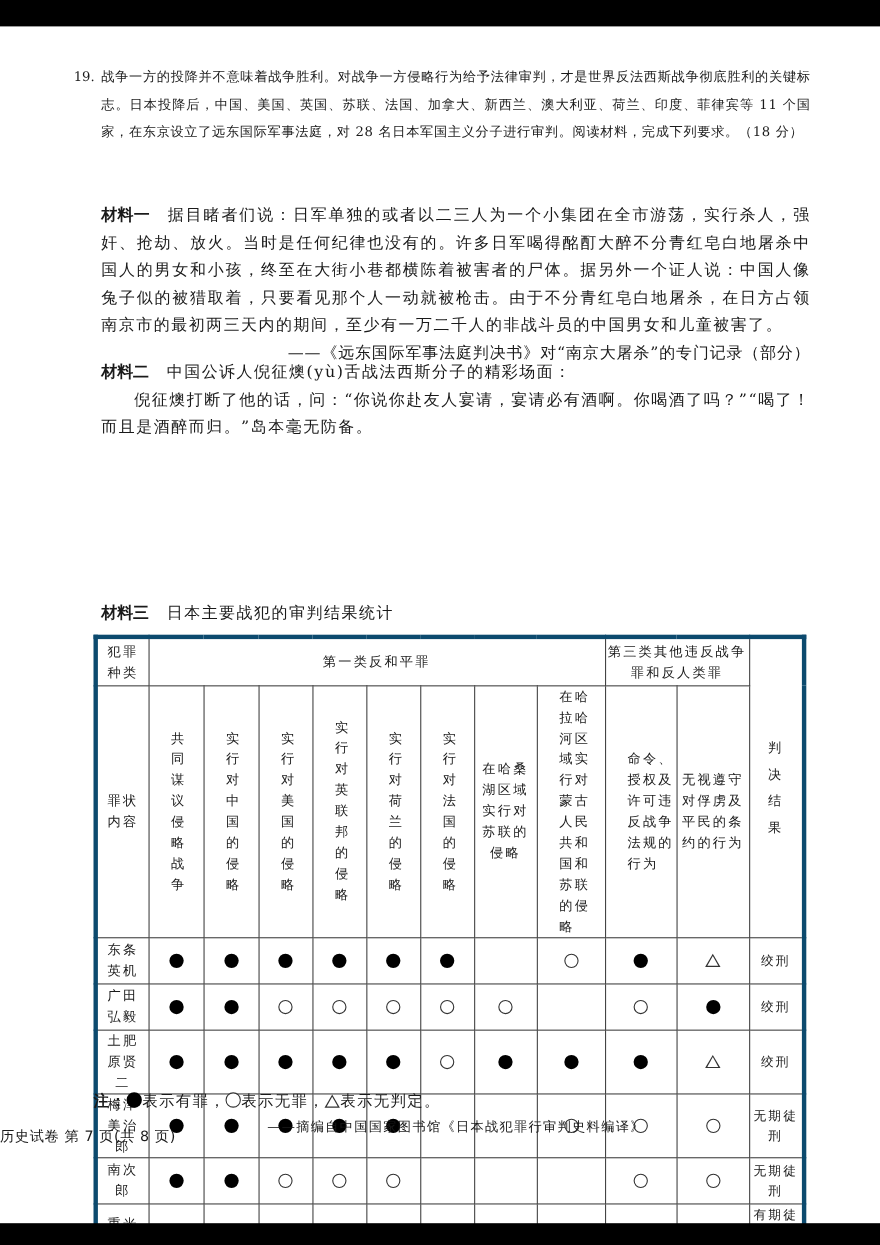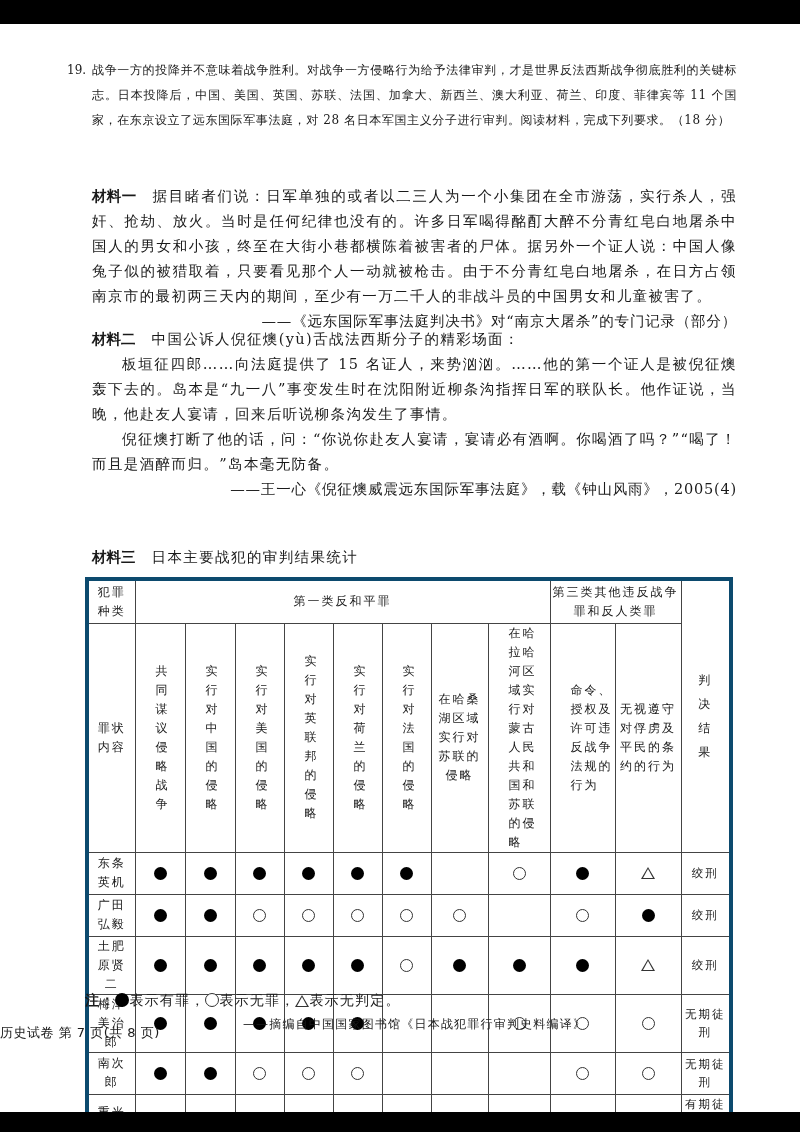--- a/index.html
+++ b/index.html
@@ -62,23 +62,21 @@
   <div class="body">战争一方的投降并不意味着战争胜利。对战争一方侵略行为给予法律审判，才是世界反法西斯战争彻底胜利的关键标志。日本投降后，中国、美国、英国、苏联、法国、加拿大、新西兰、澳大利亚、荷兰、印度、菲律宾等 11 个国家，在东京设立了远东国际军事法庭，对 28 名日本军国主义分子进行审判。阅读材料，完成下列要求。（18 分）</div>
 </div>
 
 <div class="mat" id="m1">
   <p><span class="label">材料一</span><span>据目睹者们说：日军单独的或者以二三人为一个小集团在全市游荡，实行杀人，强奸、抢劫、放火。当时是任何纪律也没有的。许多日军喝得酩酊大醉不分青红皂白地屠杀中国人的男女和小孩，终至在大街小巷都横陈着被害者的尸体。据另外一个证人说：中国人像兔子似的被猎取着，只要看见那个人一动就被枪击。由于不分青红皂白地屠杀，在日方占领南京市的最初两三天内的期间，至少有一万二千人的非战斗员的中国男女和儿童被害了。</span></p>
   <p class="src">——《远东国际军事法庭判决书》对“南京大屠杀”的专门记录（部分）</p>
 </div>
 
 <div class="mat" id="m2">
   <p><span class="label">材料二</span><span>中国公诉人倪征燠(yù)舌战法西斯分子的精彩场面：</span></p>
-  <p class="indent">板垣征四郎……向法庭提供了 15 名证人，来势汹汹。……他的第一个证人是被倪征燠轰下去的。岛本是“九一八”事变发生时在沈阳附近柳条沟指挥日军的联队长。他作证说，当晚，他赴友人宴请，回来后听说柳条沟发生了事情。</p>
   <p class="indent">倪征燠打断了他的话，问：“你说你赴友人宴请，宴请必有酒啊。你喝酒了吗？”“喝了！而且是酒醉而归。”岛本毫无防备。</p>
-  <p class="src">——王一心《倪征燠威震远东国际军事法庭》，载《钟山风雨》，2005(4)</p>
 </div>
 
 <div id="m3title">
   <span class="label">材料三</span><span>日本主要战犯的审判结果统计</span>
 </div>
 
 <table class="res">
   <colgroup>
     <col style="width:48px">
       <col style="width:50px">

